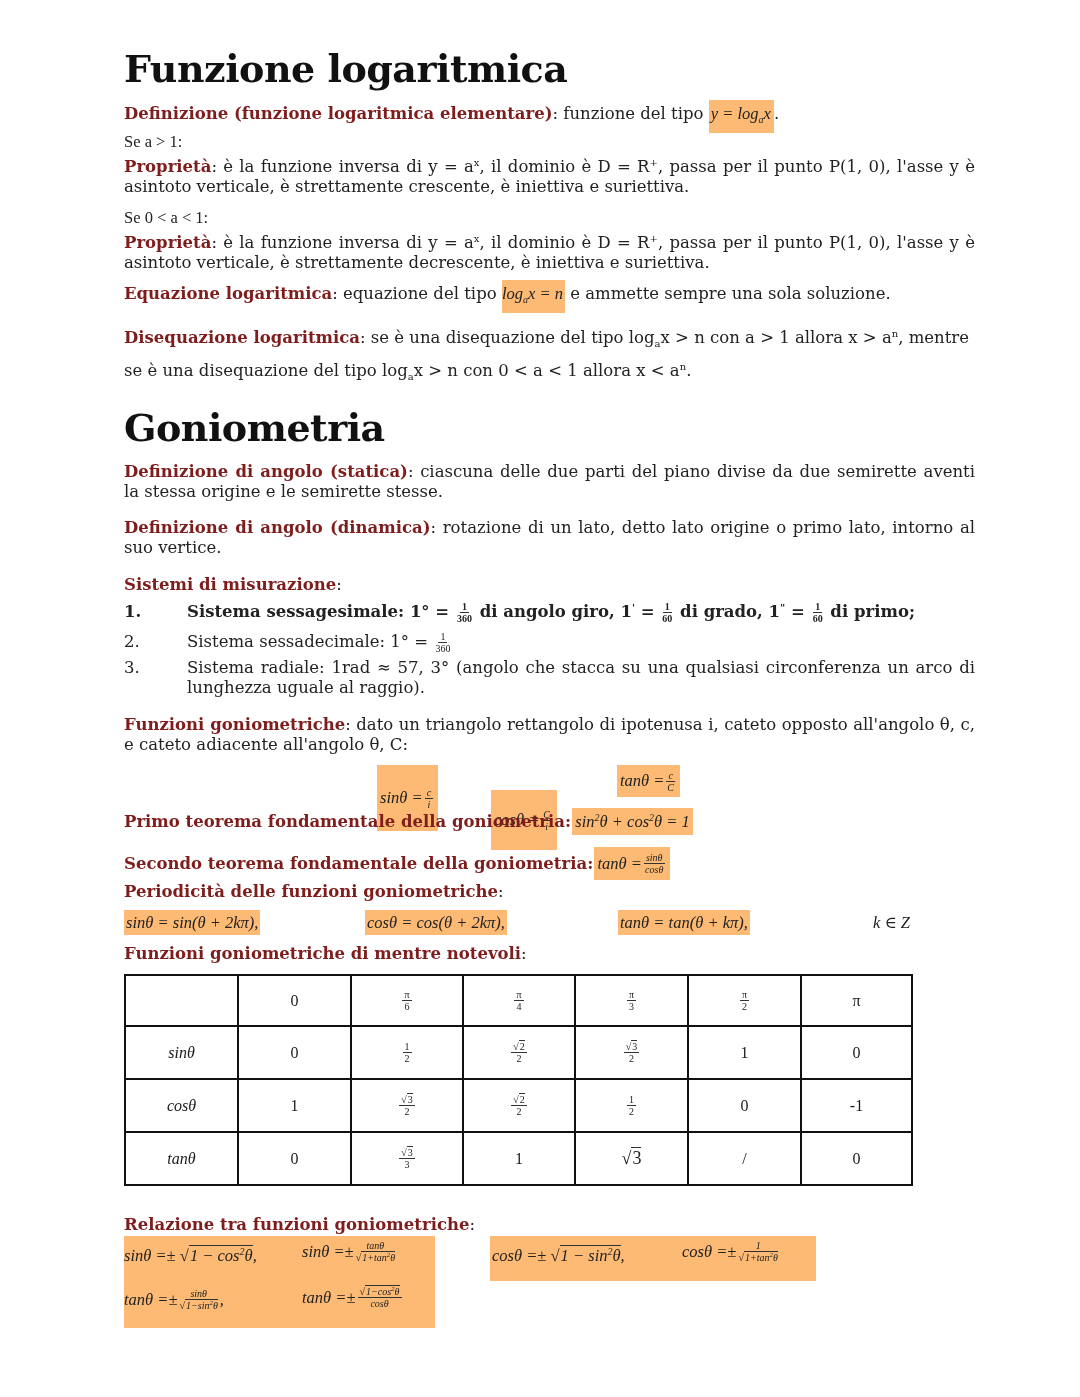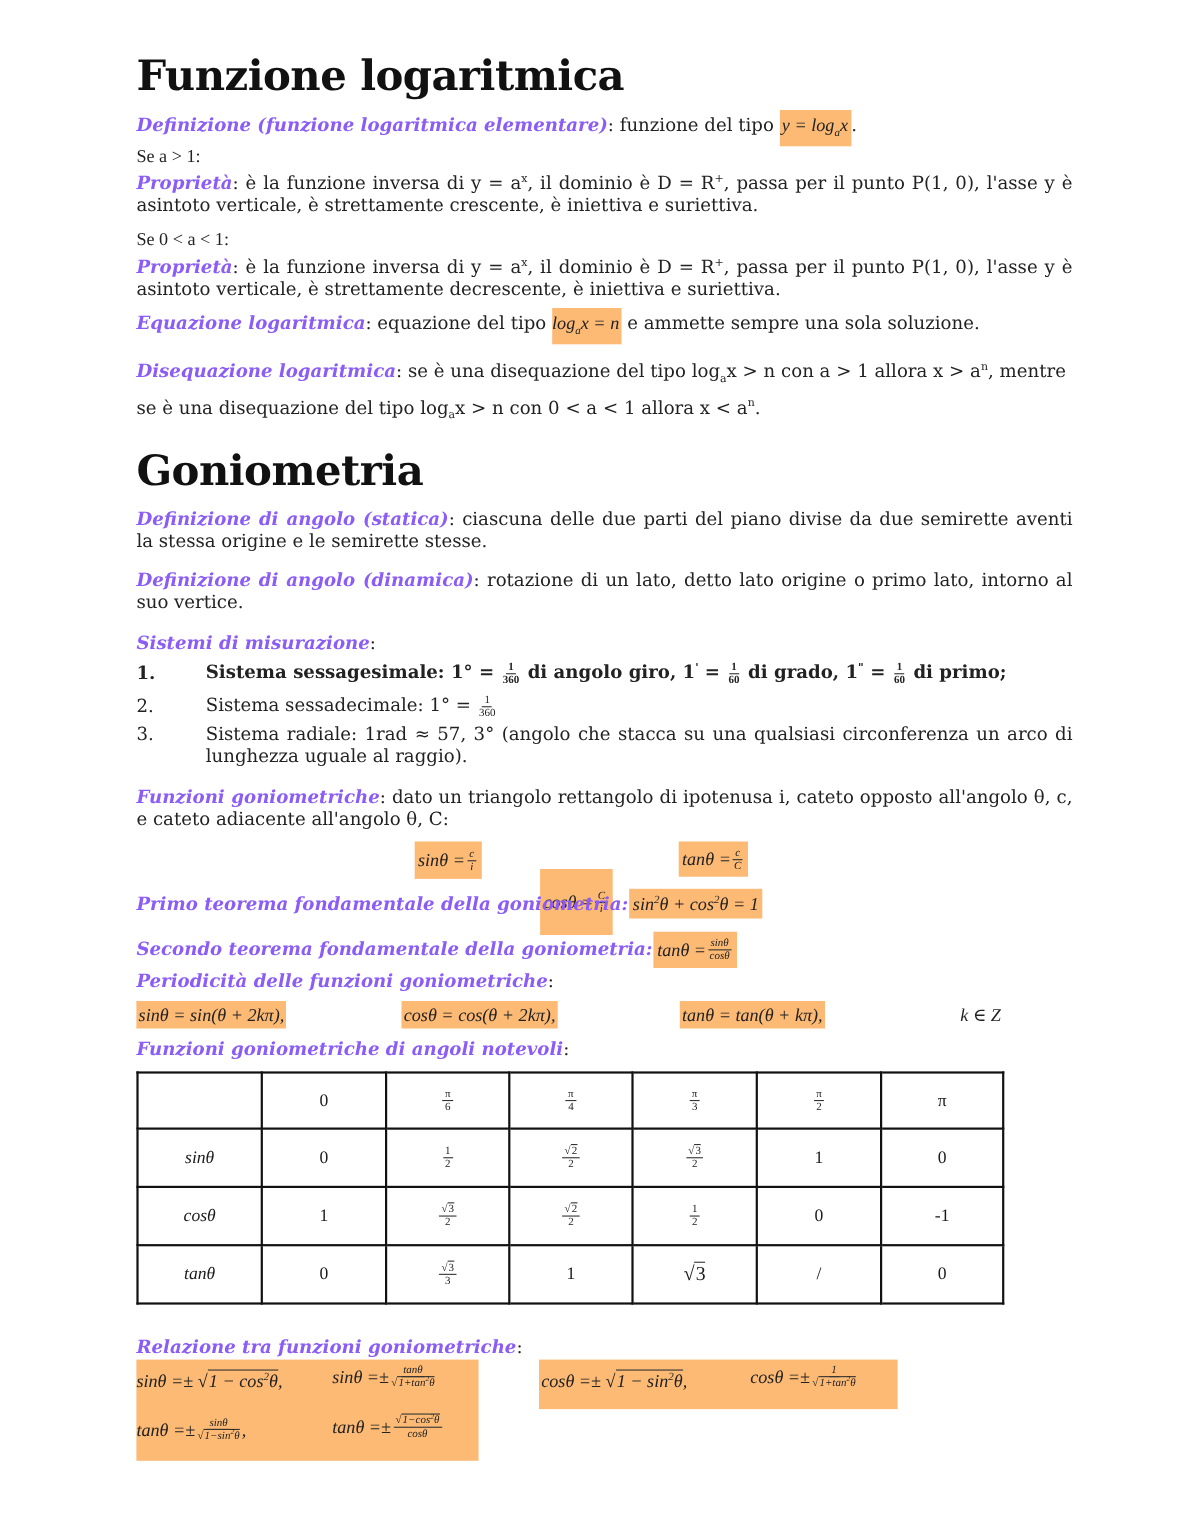--- a/index.html
+++ b/index.html
@@ -1,21 +1,21 @@
 <!DOCTYPE html>
 <html><head>
 <meta charset="utf-8">
 <style>
   html,body{margin:0;padding:0;background:#ffffff;}
   body{width:1080px;height:1397px;position:relative;overflow:hidden;
        font-family:"DejaVu Serif","Liberation Serif",serif;color:#1a1a1a;}
   .abs{position:absolute;}
   .h1{font-family:"DejaVu Serif",serif;font-weight:bold;font-size:38px;letter-spacing:-0.5px;color:#111;}
   .p{font-size:16.5px;line-height:20px;color:#222;}
-  .b{font-weight:bold;color:#8b5cf6;font-style:italic;}
+  .b{font-weight:bold;color:#7f1d1d;}
   .m{font-family:"Liberation Serif","DejaVu Serif",serif;font-style:italic;}
   .mu{font-family:"Liberation Serif","DejaVu Serif",serif;}
   .hl{background:#fdba74;}
   .just{text-align:justify;text-align-last:left;}
   sup,sub{font-size:10px;line-height:0;}
   .frac{display:inline-flex;flex-direction:column;align-items:center;vertical-align:middle;
         font-family:"Liberation Serif",serif;font-size:10px;line-height:11px;margin:0 2px;}
   .frac .num{border-bottom:1px solid #333;padding:0 2px;}
   .frac.it{font-style:italic;}
   table.tg{position:absolute;left:124px;top:974px;border-collapse:collapse;}
@@ -92,21 +92,21 @@
 
 <div class="abs p" style="left:124px;top:658px;width:860px;display:flex;">
   <span style="flex:0 0 63px;">3.</span>
     <span class="just" style="width:788px;">Sistema radiale: 1rad ≈ 57, 3° (angolo che stacca su una qualsiasi circonferenza un arco di lunghezza uguale al raggio).</span>
 </div>
 
 <div class="abs p just" style="left:124px;top:715px;width:851px;">
   <span class="b">Funzioni goniometriche</span><span>: dato un triangolo rettangolo di ipotenusa i, cateto opposto all'angolo θ, c, e cateto adiacente all'angolo θ, C:</span>
 </div>
 
-<div class="abs p m hl" style="left:377px;top:765px;padding:3px 3px;height:28px;display:flex;align-items:center;">
+<div class="abs p m hl" style="left:377px;top:765px;padding:19px 3px;height:28px;display:flex;align-items:center;">
   <span>sinθ = </span>
     <span class="frac it">
       <span class="num">c</span>
       <span>i</span>
     </span>
 </div>
 <div class="abs p m hl" style="left:491px;top:790px;padding:16px 3px;height:28px;display:flex;align-items:center;">
   <span>cosθ = </span>
     <span class="frac it">
       <span class="num">C</span>
@@ -139,21 +139,21 @@
 
 <div class="abs p" style="left:124px;top:882px;">
   <span class="b">Periodicità delle funzioni goniometriche</span><span>:</span>
 </div>
 <div class="abs p m" style="left:124px;top:913px;"><span class="hl" style="padding:3px 2px;">sinθ = sin(θ + 2kπ),</span></div>
 <div class="abs p m" style="left:365px;top:913px;"><span class="hl" style="padding:3px 2px;">cosθ = cos(θ + 2kπ),</span></div>
 <div class="abs p m" style="left:618px;top:913px;"><span class="hl" style="padding:3px 2px;">tanθ = tan(θ + kπ),</span></div>
 <div class="abs p m" style="left:873px;top:913px;">k ∈ Z</div>
 
 <div class="abs p" style="left:124px;top:944px;">
-  <span class="b">Funzioni goniometriche di angoli notevoli</span><span>:</span>
+  <span class="b">Funzioni goniometriche di mentre notevoli</span><span>:</span>
 </div>
 
 <table class="tg">
   <colgroup>
       <col style="width:113px">
       <col style="width:113px">
       <col style="width:112px">
       <col style="width:112px">
       <col style="width:113px">
       <col style="width:113px">

